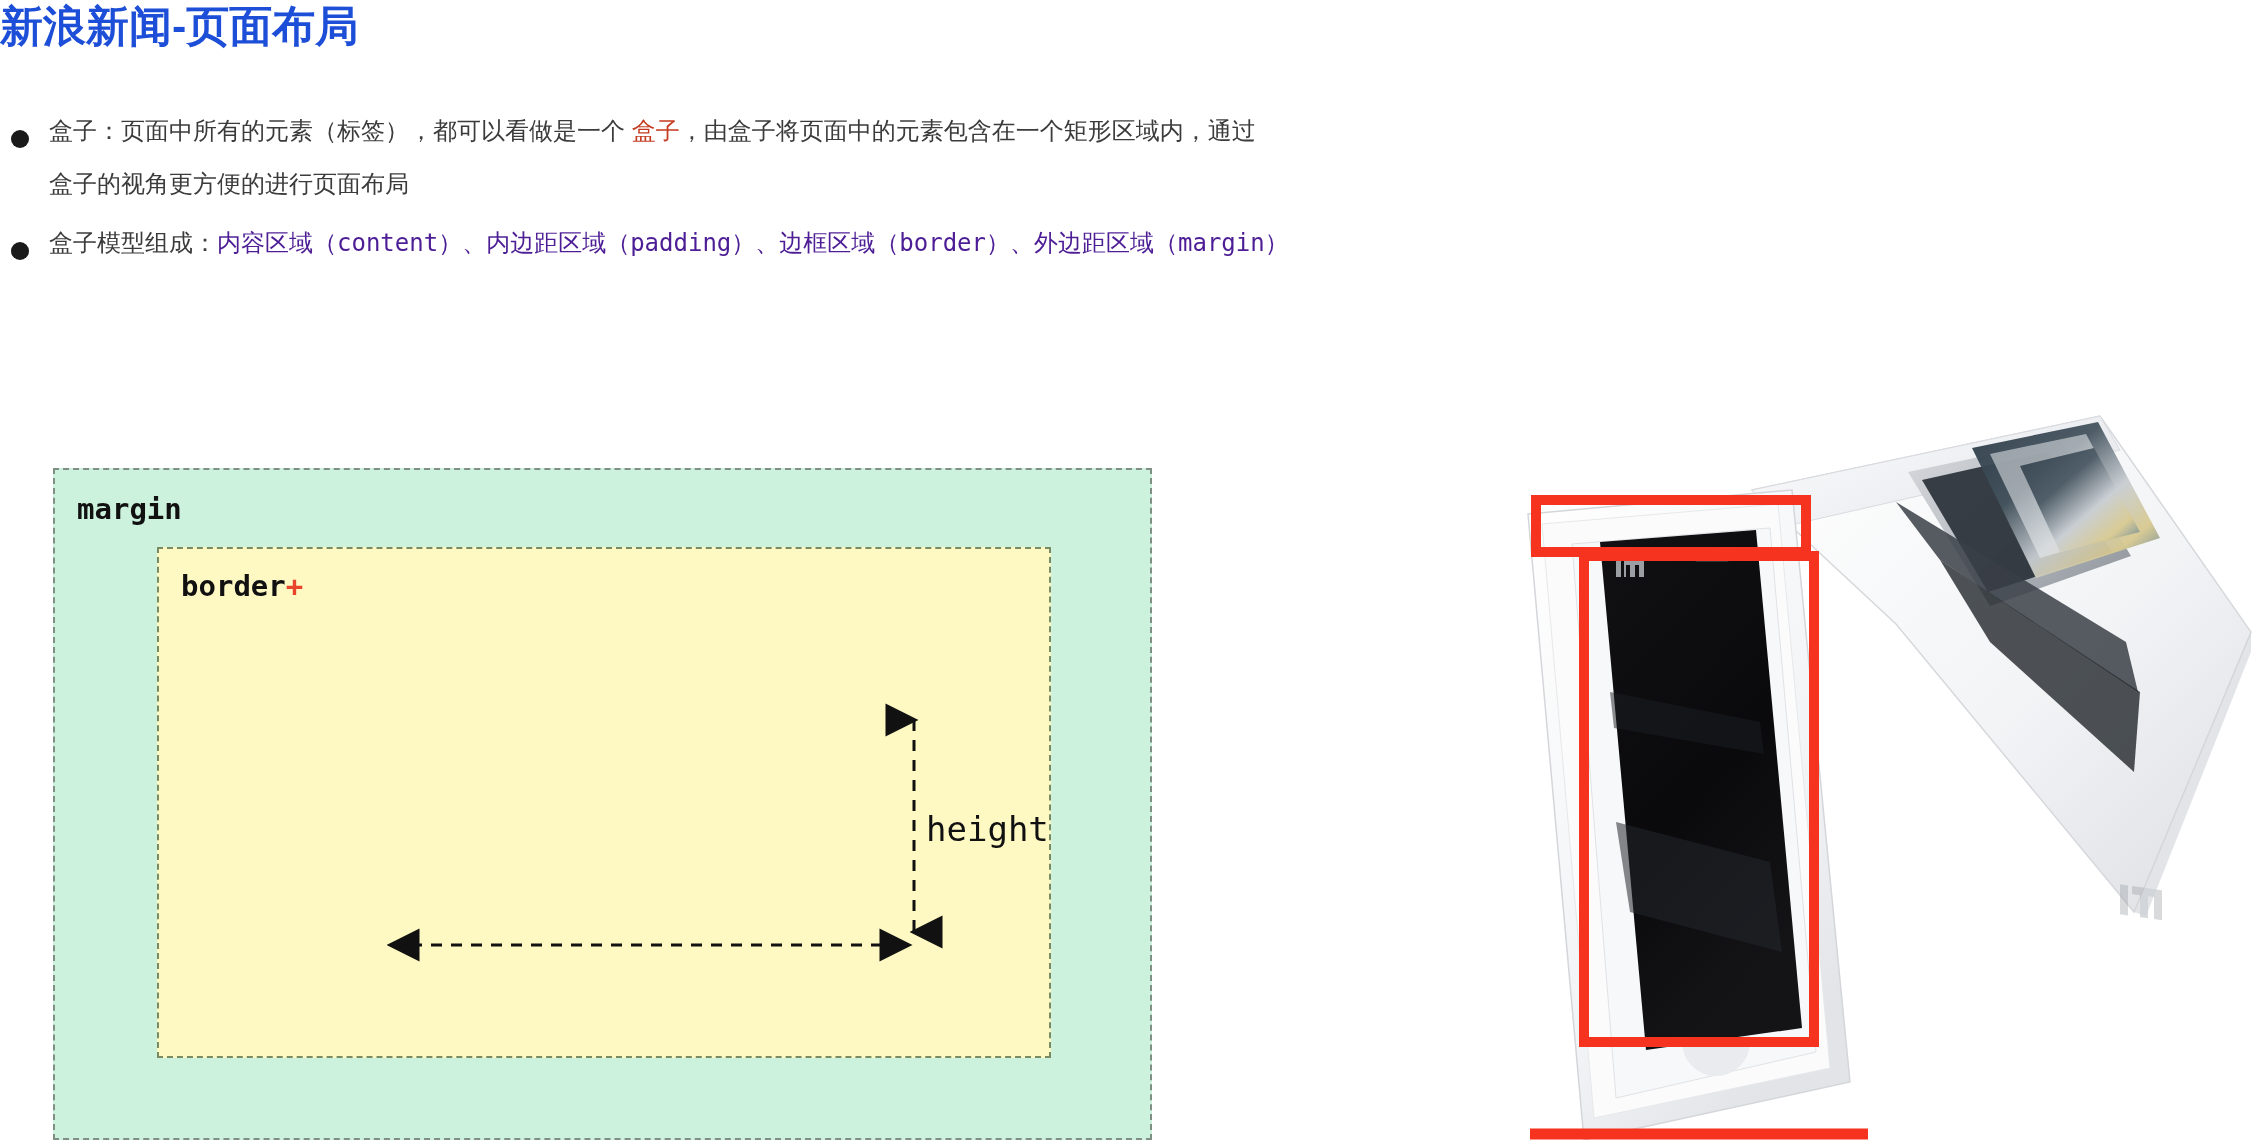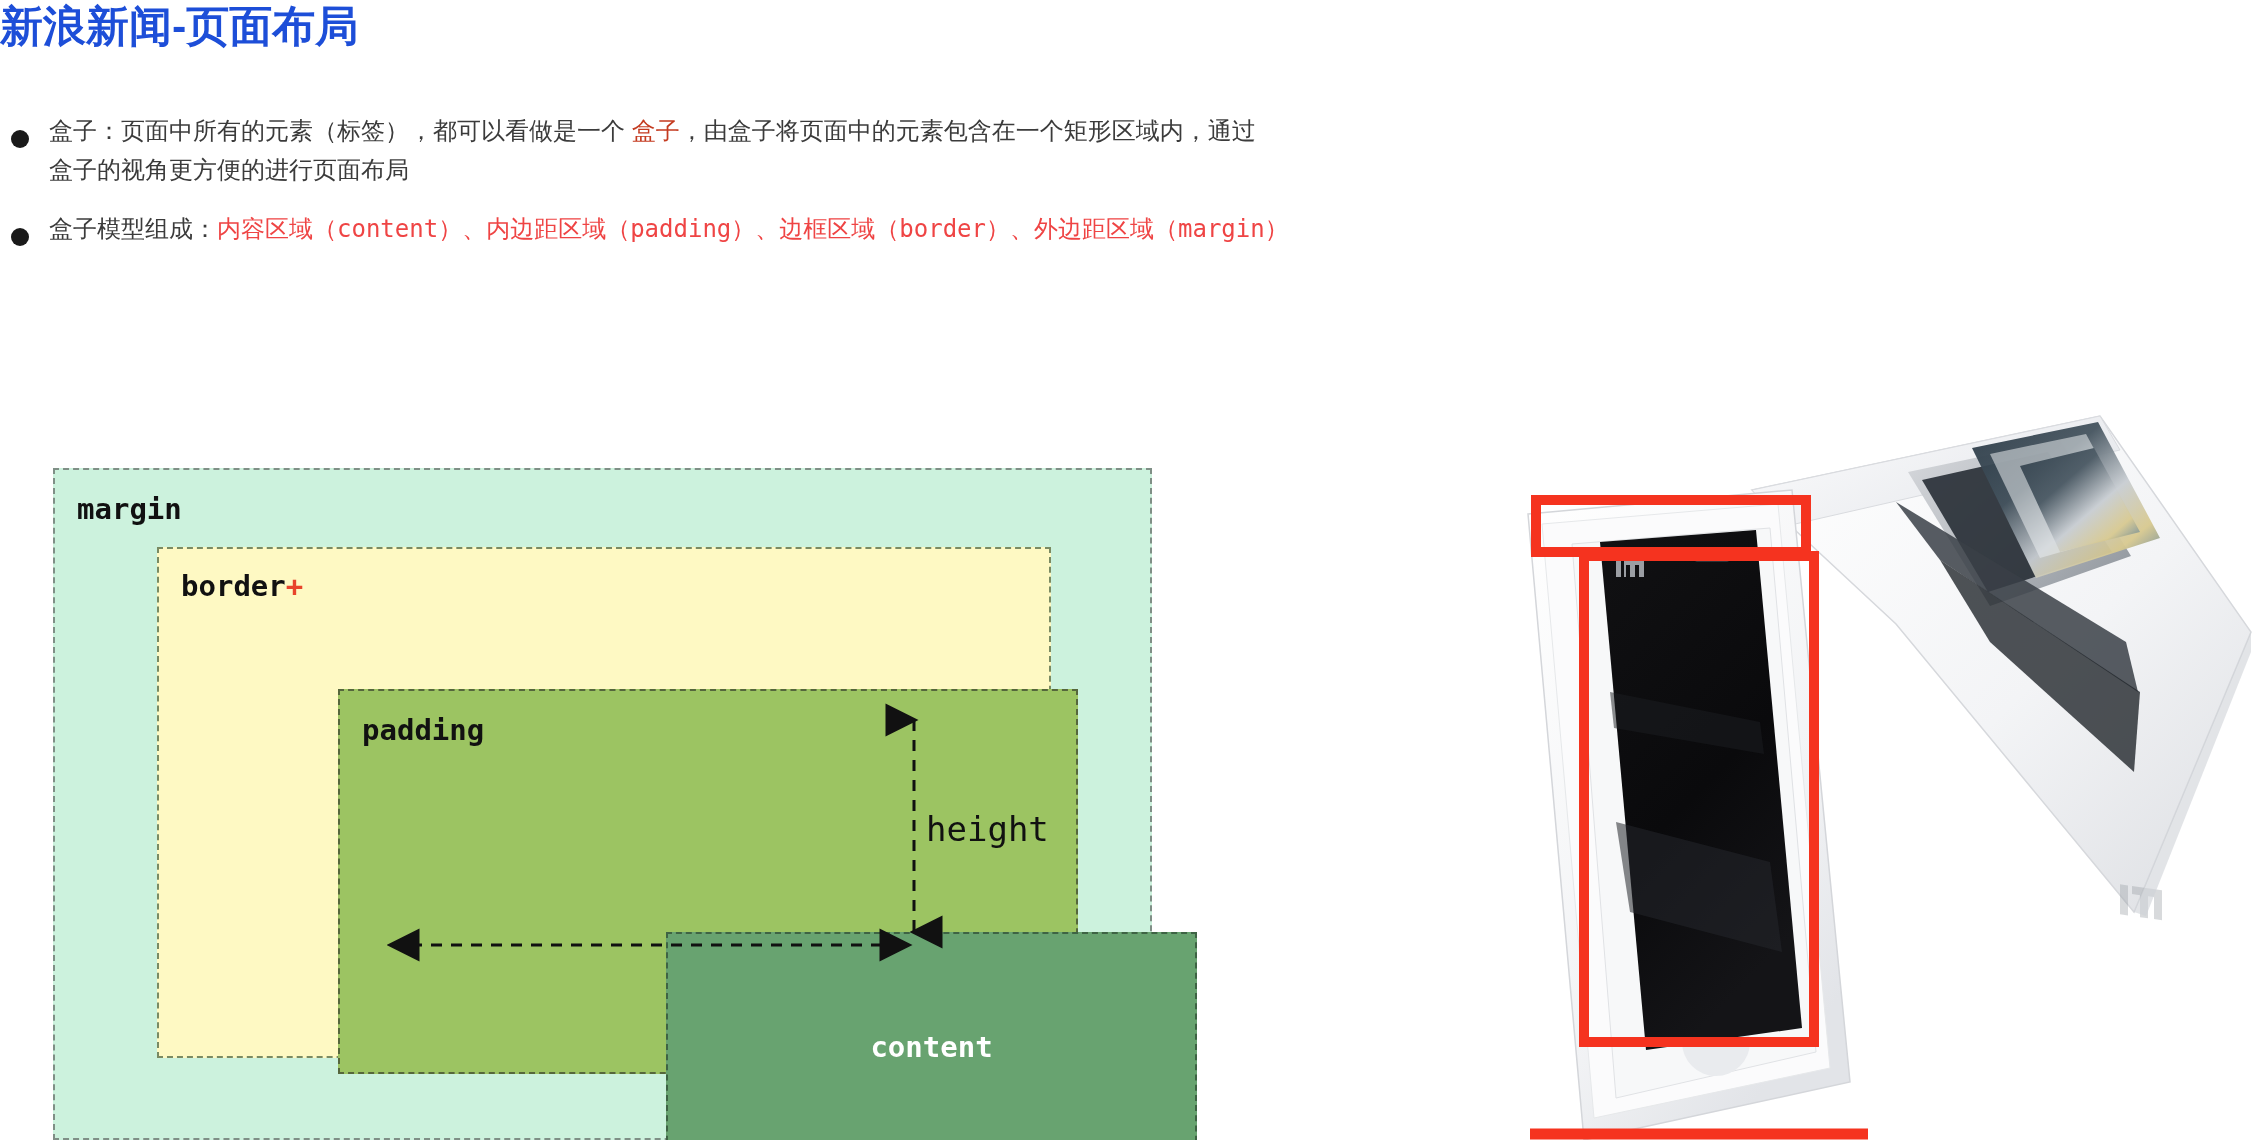--- a/index.html
+++ b/index.html
@@ -52,25 +52,25 @@
     position: absolute;
     left: 11px;
     top: 18px;
     width: 18px;
     height: 18px;
     background: #1a1a1a;
     border-radius: 50%;
   }
 
   .bullet-line { display: block; white-space: nowrap; }
-  .bullet-line.wrap2 { margin-top: 2px; }
+  .bullet-line.wrap2 { margin-top: 16px; }
 
   .hl-red { color: #c43b20; }
   .mono-red {
-    color: #ef4444;
+    color: #4c1d95;
     font-family: "DejaVu Sans Mono", "Liberation Mono", monospace;
   }
 
   
   .boxmodel {
     position: absolute;
     left: 53px;
     top: 468px;
     width: 1180px;
     height: 672px;
@@ -189,27 +189,20 @@
 </div>
 
 <div class="boxmodel">
 
   <div class="bm-layer bm-margin">
     <span class="bm-label lbl-margin">margin</span>
 
     <div class="bm-layer bm-border">
       <span class="bm-label lbl-border"><span>border</span><span class="plus-red">+</span></span>
 
-      <div class="bm-layer bm-padding">
-        <span class="bm-label lbl-padding">padding</span>
-
-        <div class="bm-layer bm-content">
-          <span class="lbl-content">content</span>
-        </div>
-      </div>
     </div>
   </div>
 
   <svg class="dim-svg" viewBox="0 0 1099 672">
     <defs>
       <marker id="arrUp" markerWidth="12" markerHeight="12" refX="6" refY="1.5" orient="auto">
         <path d="M6,0 L11.5,11 L0.5,11 Z" fill="#111111"></path>
       </marker>
       <marker id="arrDown" markerWidth="12" markerHeight="12" refX="6" refY="10.5" orient="auto">
         <path d="M6,12 L0.5,1 L11.5,1 Z" fill="#111111"></path>

